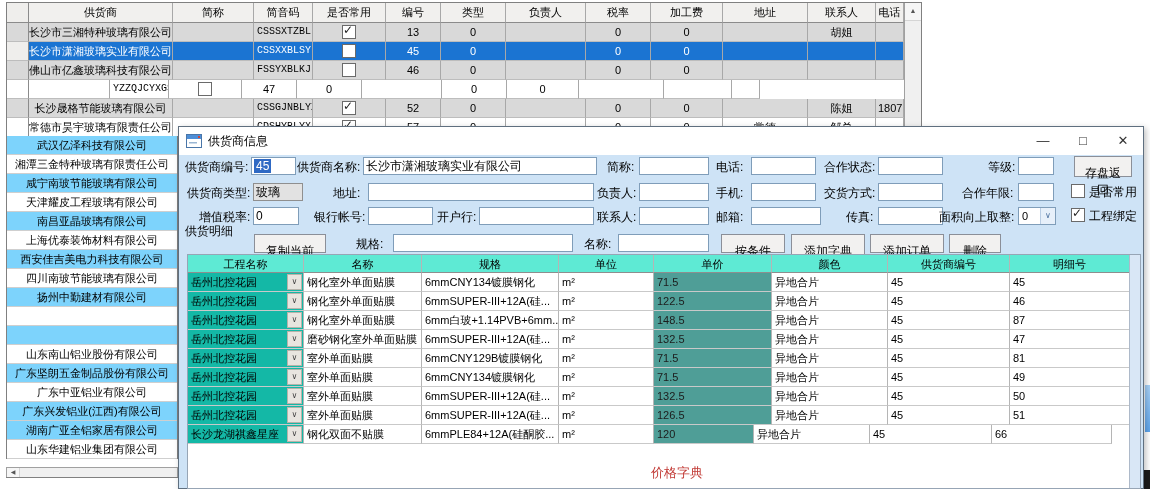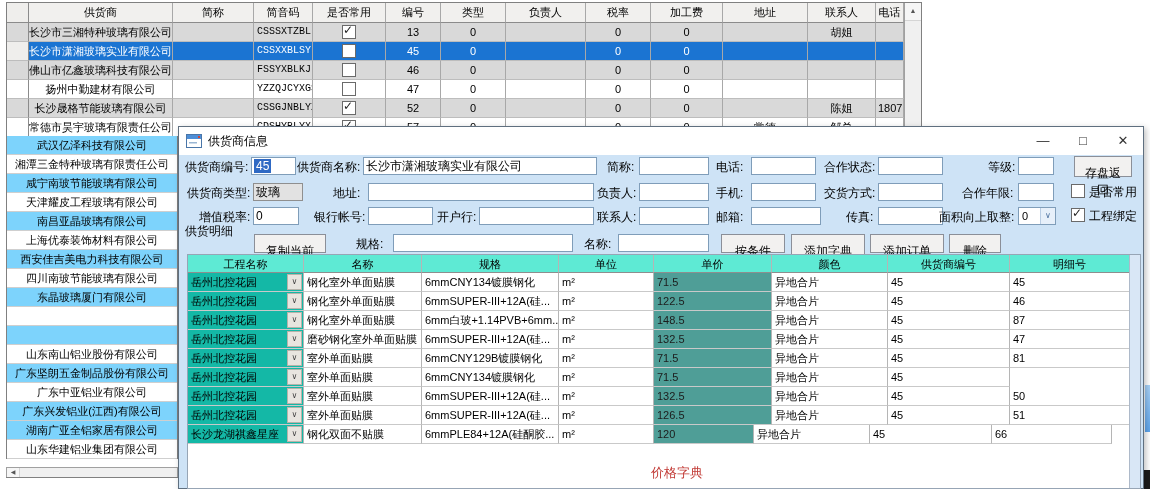--- a/index.html
+++ b/index.html
@@ -144,21 +144,20 @@
         <div class="cell c-type" style="width: 65px;">0</div>
         <div class="cell c-leader" style="width: 80px;"></div>
         <div class="cell c-tax" style="width: 65px;">0</div>
         <div class="cell c-fee" style="width: 72px;">0</div>
         <div class="cell c-addr" style="width: 85px;"></div>
         <div class="cell c-contact" style="width: 68px;"></div>
         <div class="cell c-phone" style="width: 28px;"></div>
       </div>
       <div class="trow rwhite">
         <div class="cell selcol" style="width: 22px;"></div>
-        <div class="cell c-supplier" style="width: 144px;">扬州中勤建材有限公司</div>
         <div class="cell c-short" style="width: 81px;"></div>
         <div class="cell c-code" style="width: 59px;">YZZQJCYXGS</div>
         <div class="cell c-common" style="width: 73px;"><span class="wincb"></span></div>
         <div class="cell c-id" style="width: 55px;">47</div>
         <div class="cell c-type" style="width: 65px;">0</div>
         <div class="cell c-leader" style="width: 80px;"></div>
         <div class="cell c-tax" style="width: 65px;">0</div>
         <div class="cell c-fee" style="width: 72px;">0</div>
         <div class="cell c-addr" style="width: 85px;"></div>
         <div class="cell c-contact" style="width: 68px;"></div>
@@ -202,21 +201,21 @@
 
 <div class="left-list" id="left-list">
     <div class="lrow rgray">武汉亿泽科技有限公司</div>
     <div class="lrow rwhite">湘潭三金特种玻璃有限责任公司</div>
     <div class="lrow rgray">咸宁南玻节能玻璃有限公司</div>
     <div class="lrow rwhite">天津耀皮工程玻璃有限公司</div>
     <div class="lrow rgray">南昌亚晶玻璃有限公司</div>
     <div class="lrow rwhite">上海优泰装饰材料有限公司</div>
     <div class="lrow rgray">西安佳吉美电力科技有限公司</div>
     <div class="lrow rwhite">四川南玻节能玻璃有限公司</div>
-    <div class="lrow rgray">东晶玻璃厦门有限公司</div>
+    <div class="lrow rgray">扬州中勤建材有限公司</div>
     <div class="lrow rwhite"></div>
     <div class="lrow rgray"></div>
     <div class="lrow rwhite">山东南山铝业股份有限公司</div>
     <div class="lrow rgray">广东坚朗五金制品股份有限公司</div>
     <div class="lrow rwhite">广东中亚铝业有限公司</div>
     <div class="lrow rgray">广东兴发铝业(江西)有限公司</div>
     <div class="lrow rgray">湖南广亚全铝家居有限公司</div>
     <div class="lrow rwhite">山东华建铝业集团有限公司</div>
   </div>
 <div class="hscroll">
@@ -370,20 +369,21 @@
           <div class="gcell" style="width: 120px;">81</div>
         </div>
         <div class="grow">
           <div class="gcell combo" style="width: 116px;"><span>岳州北控花园</span><span class="dda">∨</span></div>
           <div class="gcell" style="width: 118px;">室外单面贴膜</div>
           <div class="gcell" style="width: 137px;">6mmCNY134镀膜钢化</div>
           <div class="gcell" style="width: 95px;">m²</div>
           <div class="gcell price" style="width: 118px;">71.5</div>
           <div class="gcell" style="width: 116px;">异地合片</div>
           <div class="gcell" style="width: 122px;">45</div>
+          <div class="gcell" style="width: 120px;">49</div>
         </div>
         <div class="grow">
           <div class="gcell combo" style="width: 116px;"><span>岳州北控花园</span><span class="dda">∨</span></div>
           <div class="gcell" style="width: 118px;">室外单面贴膜</div>
           <div class="gcell" style="width: 137px;">6mmSUPER-III+12A(硅...</div>
           <div class="gcell" style="width: 95px;">m²</div>
           <div class="gcell price" style="width: 118px;">132.5</div>
           <div class="gcell" style="width: 116px;">异地合片</div>
           <div class="gcell" style="width: 122px;">45</div>
           <div class="gcell" style="width: 120px;">50</div>

